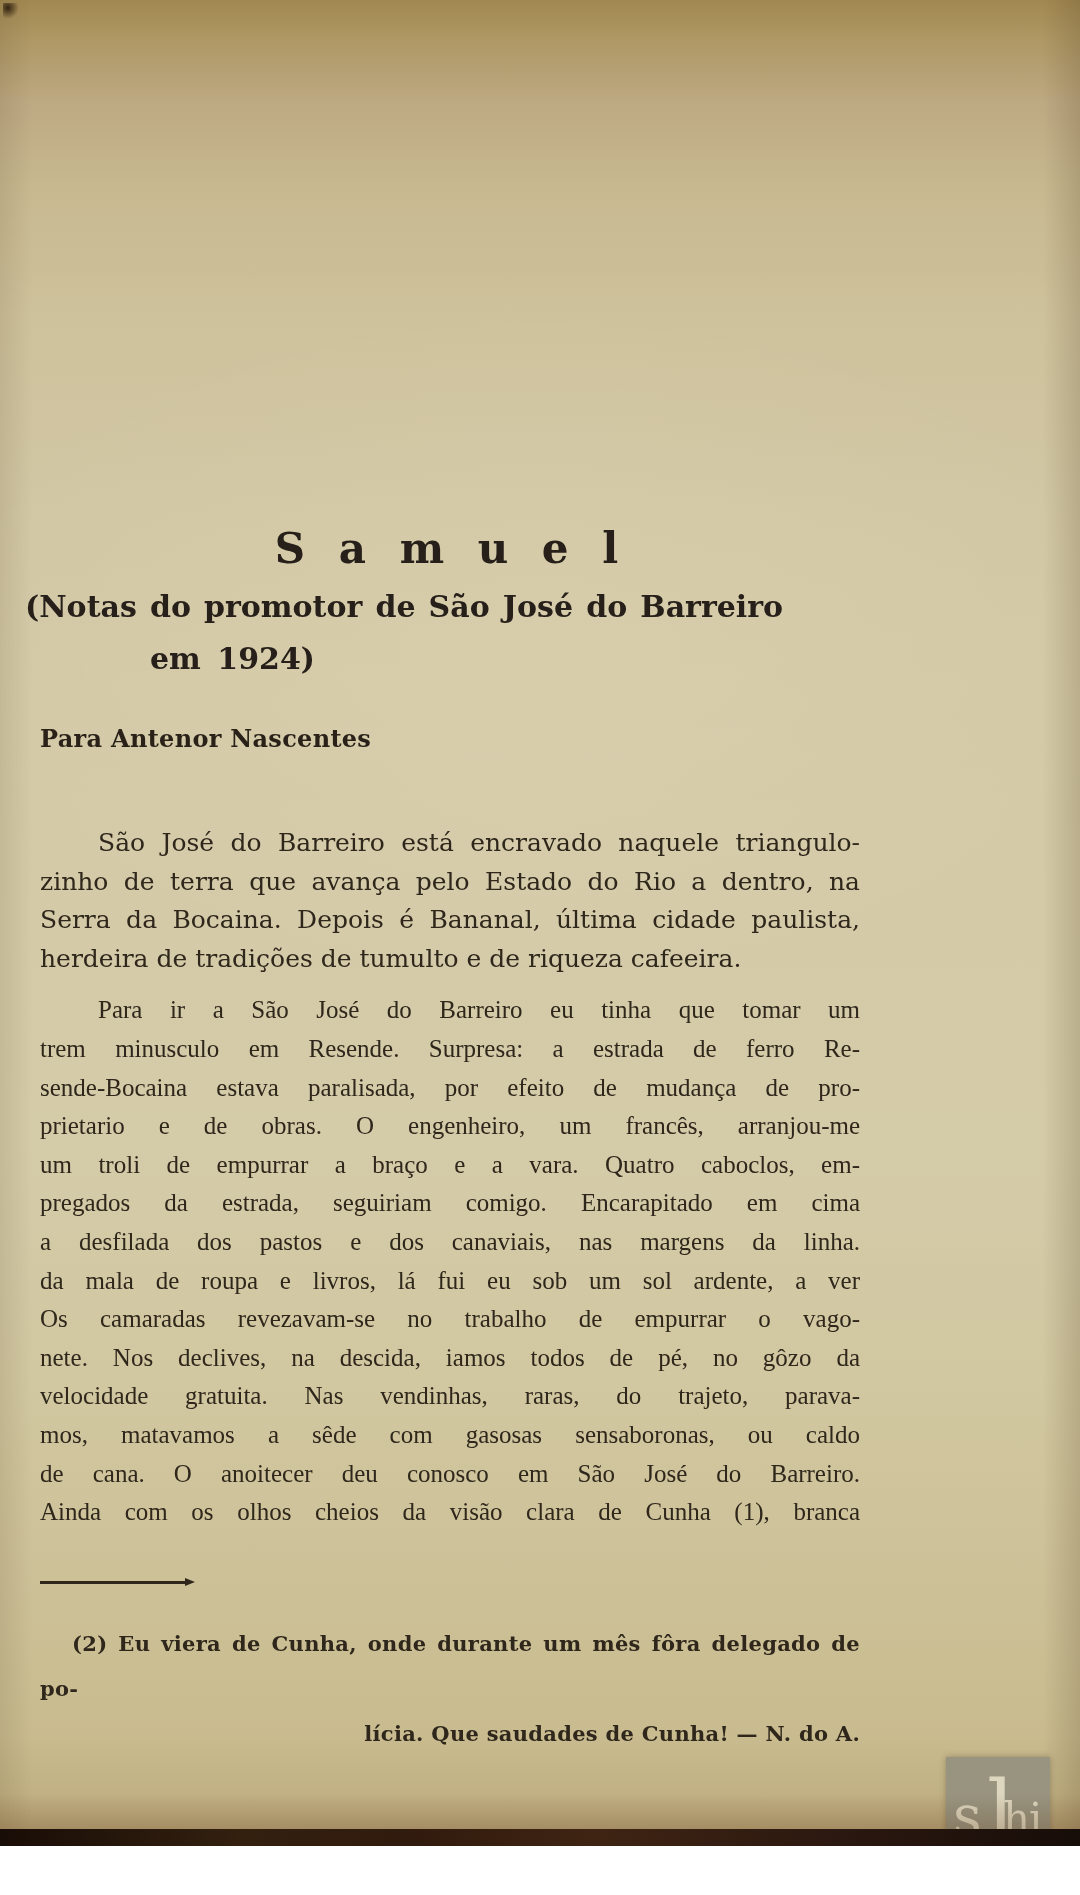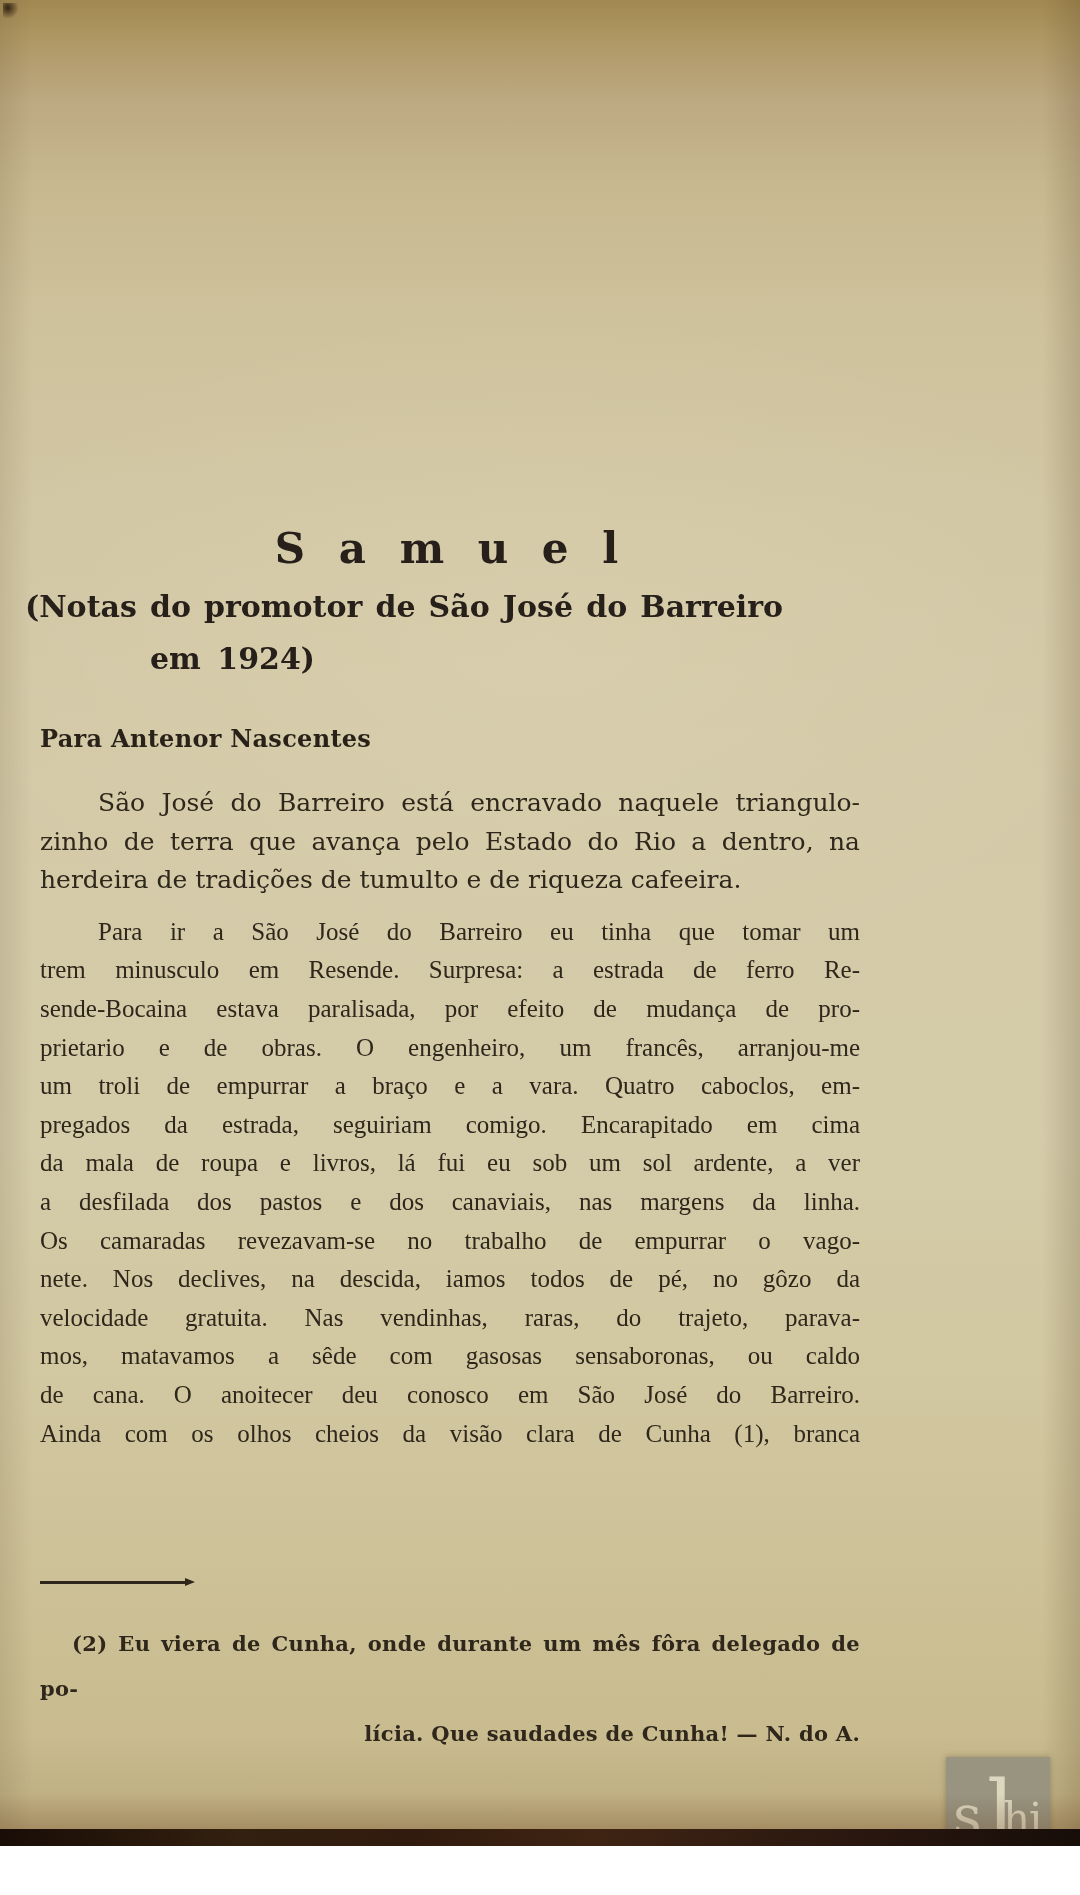--- a/index.html
+++ b/index.html
@@ -31,21 +31,21 @@
     letter-spacing:7px; word-spacing:5px; }
 
   .subtitle { position:absolute; top:584px; left:25px; width:758px;
     font-weight:700; font-size:30px; line-height:46px; color:#27201a; }
   .subtitle-l1 { text-align:justify; text-align-last:justify; word-spacing:2px; }
   .subtitle-l2 { margin-top:6px; padding-left:125px; text-align:left; word-spacing:6px; }
 
   .dedication { position:absolute; top:724px; left:40px; width:760px; text-align:left;
     font-weight:700; font-size:24px; color:#2a2219; letter-spacing:0.3px; }
 
-  .bodytext { position:absolute; top:784px; left:40px; width:820px;
+  .bodytext { position:absolute; top:824px; left:40px; width:820px;
     font-size:25px; line-height:38.6px; color:#2f271b; }
   .para + .para { margin-top:13px;font-family:Liberation Serif, serif; }
   .bline { text-align:justify; text-align-last:justify; }
   .bline.short { text-align-last:left; }
   .bline.indent { text-indent:58px; }
 
   .footnote-rule { position:absolute; top:1581px; left:40px; width:146px; height:3px;
     background:#2f271b; }
   .footnote-rule::after { content:''; position:absolute; right:-9px; top:-3px;
     border-left:10px solid #2f271b; border-top:4.5px solid transparent;
@@ -94,31 +94,32 @@
     <div class="subtitle-l1">(Notas do promotor de São José do Barreiro</div>
     <div class="subtitle-l2">em 1924)</div>
   </div>
 
   <div class="dedication">Para Antenor Nascentes</div>
 
   <div class="bodytext">
     <div class="para">
       <div class="bline indent">São José do Barreiro está encravado naquele triangulo-</div>
       <div class="bline">zinho de terra que avança pelo Estado do Rio a dentro, na</div>
+      <div class="bline">Serra da Bocaina. Depois é Bananal, última cidade paulista,</div>
       <div class="bline short">herdeira de tradições de tumulto e de riqueza cafeeira.</div>
     </div>
     <div class="para">
       <div class="bline indent">Para ir a São José do Barreiro eu tinha que tomar um</div>
       <div class="bline">trem minusculo em Resende. Surpresa: a estrada de ferro Re-</div>
       <div class="bline">sende-Bocaina estava paralisada, por efeito de mudança de pro-</div>
       <div class="bline">prietario e de obras. O engenheiro, um francês, arranjou-me</div>
       <div class="bline">um troli de empurrar a braço e a vara. Quatro caboclos, em-</div>
       <div class="bline">pregados da estrada, seguiriam comigo. Encarapitado em cima</div>
+      <div class="bline">a desfilada dos pastos e dos canaviais, nas margens da linha.</div>
       <div class="bline">da mala de roupa e livros, lá fui eu sob um sol ardente, a ver</div>
-      <div class="bline">a desfilada dos pastos e dos canaviais, nas margens da linha.</div>
       <div class="bline">Os camaradas revezavam-se no trabalho de empurrar o vago-</div>
       <div class="bline">nete. Nos declives, na descida, iamos todos de pé, no gôzo da</div>
       <div class="bline">velocidade gratuita. Nas vendinhas, raras, do trajeto, parava-</div>
       <div class="bline">mos, matavamos a sêde com gasosas sensaboronas, ou caldo</div>
       <div class="bline">de cana. O anoitecer deu conosco em São José do Barreiro.</div>
       <div class="bline">Ainda com os olhos cheios da visão clara de Cunha (1), branca</div>
     </div>
   </div>
 
   <div class="footnote-rule"></div>

